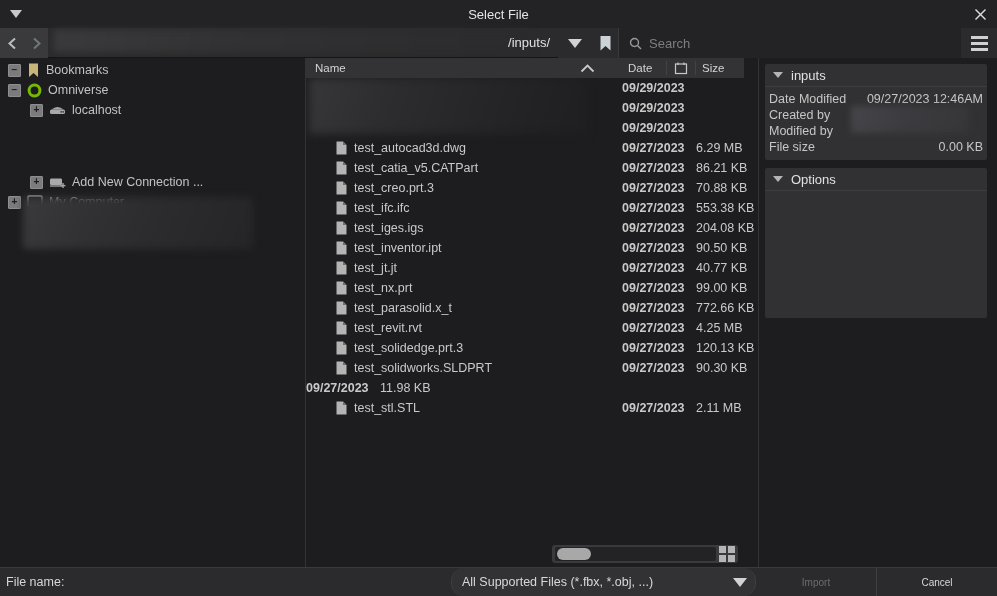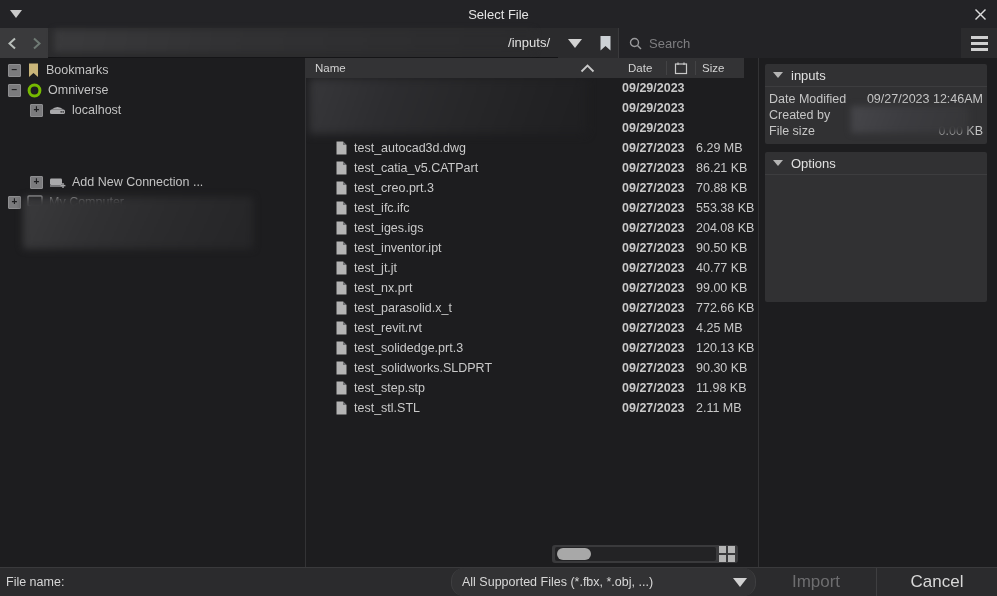--- a/index.html
+++ b/index.html
@@ -400,21 +400,21 @@
     border-left: 7px solid transparent;
     border-right: 7px solid transparent;
     border-top: 9px solid #d2d2d2;
   }
   .btn {
     width: 120px;
     flex: 0 0 120px;
     display: flex;
     align-items: center;
     justify-content: center;
-    font-size: 17px;
+    font-size: 10px;
     border-right: 1px solid #3f3f41;
   }
   .btn.primary { color: #6d6d6f; }
   .btn.secondary { color: #d8d8d8; border-right: none; }
 </style>
 </head>
 <body>
 
 <div class="window">
 
@@ -730,29 +730,20 @@
                     <path d="M0.5 0.5 L7 0.5 L10.5 4 L10.5 13.5 L0.5 13.5 Z" fill="#b4b4b4"></path>
                     <path d="M7 0.5 L7 4 L10.5 4 Z" fill="#6e6e70"></path>
                   </svg>
                 </span>
                 <span>test_solidworks.SLDPRT</span>
               </div>
               <div class="fdate">09/27/2023</div>
               <div class="fsize">90.30 KB</div>
             </div>
             <div class="frow">
-              <div class="fname">
-                <span class="ic">
-                  <svg width="11" height="14" viewBox="0 0 11 14">
-                    <path d="M0.5 0.5 L7 0.5 L10.5 4 L10.5 13.5 L0.5 13.5 Z" fill="#b4b4b4"></path>
-                    <path d="M7 0.5 L7 4 L10.5 4 Z" fill="#6e6e70"></path>
-                  </svg>
-                </span>
-                <span>test_step.stp</span>
-              </div>
               <div class="fdate">09/27/2023</div>
               <div class="fsize">11.98 KB</div>
             </div>
             <div class="frow">
               <div class="fname">
                 <span class="ic">
                   <svg width="11" height="14" viewBox="0 0 11 14">
                     <path d="M0.5 0.5 L7 0.5 L10.5 4 L10.5 13.5 L0.5 13.5 Z" fill="#b4b4b4"></path>
                     <path d="M7 0.5 L7 4 L10.5 4 Z" fill="#6e6e70"></path>
                   </svg>
@@ -791,20 +782,24 @@
           <div class="meta-redact"></div>
           <div class="kv">
             <span class="k">Date Modified</span>
             <span class="v">09/27/2023 12:46AM</span>
           </div>
           <div class="kv">
             <span class="k">Created by</span>
             <span class="v"></span>
           </div>
           <div class="kv">
+            <span class="k">Modified by</span>
+            <span class="v"></span>
+          </div>
+          <div class="kv">
             <span class="k">File size</span>
             <span class="v">0.00 KB</span>
           </div>
         </div>
       </div>
 
       <div class="collapsible">
         <div class="coll-head">
           <span class="caret-sm"></span>
           <span>Options</span>

